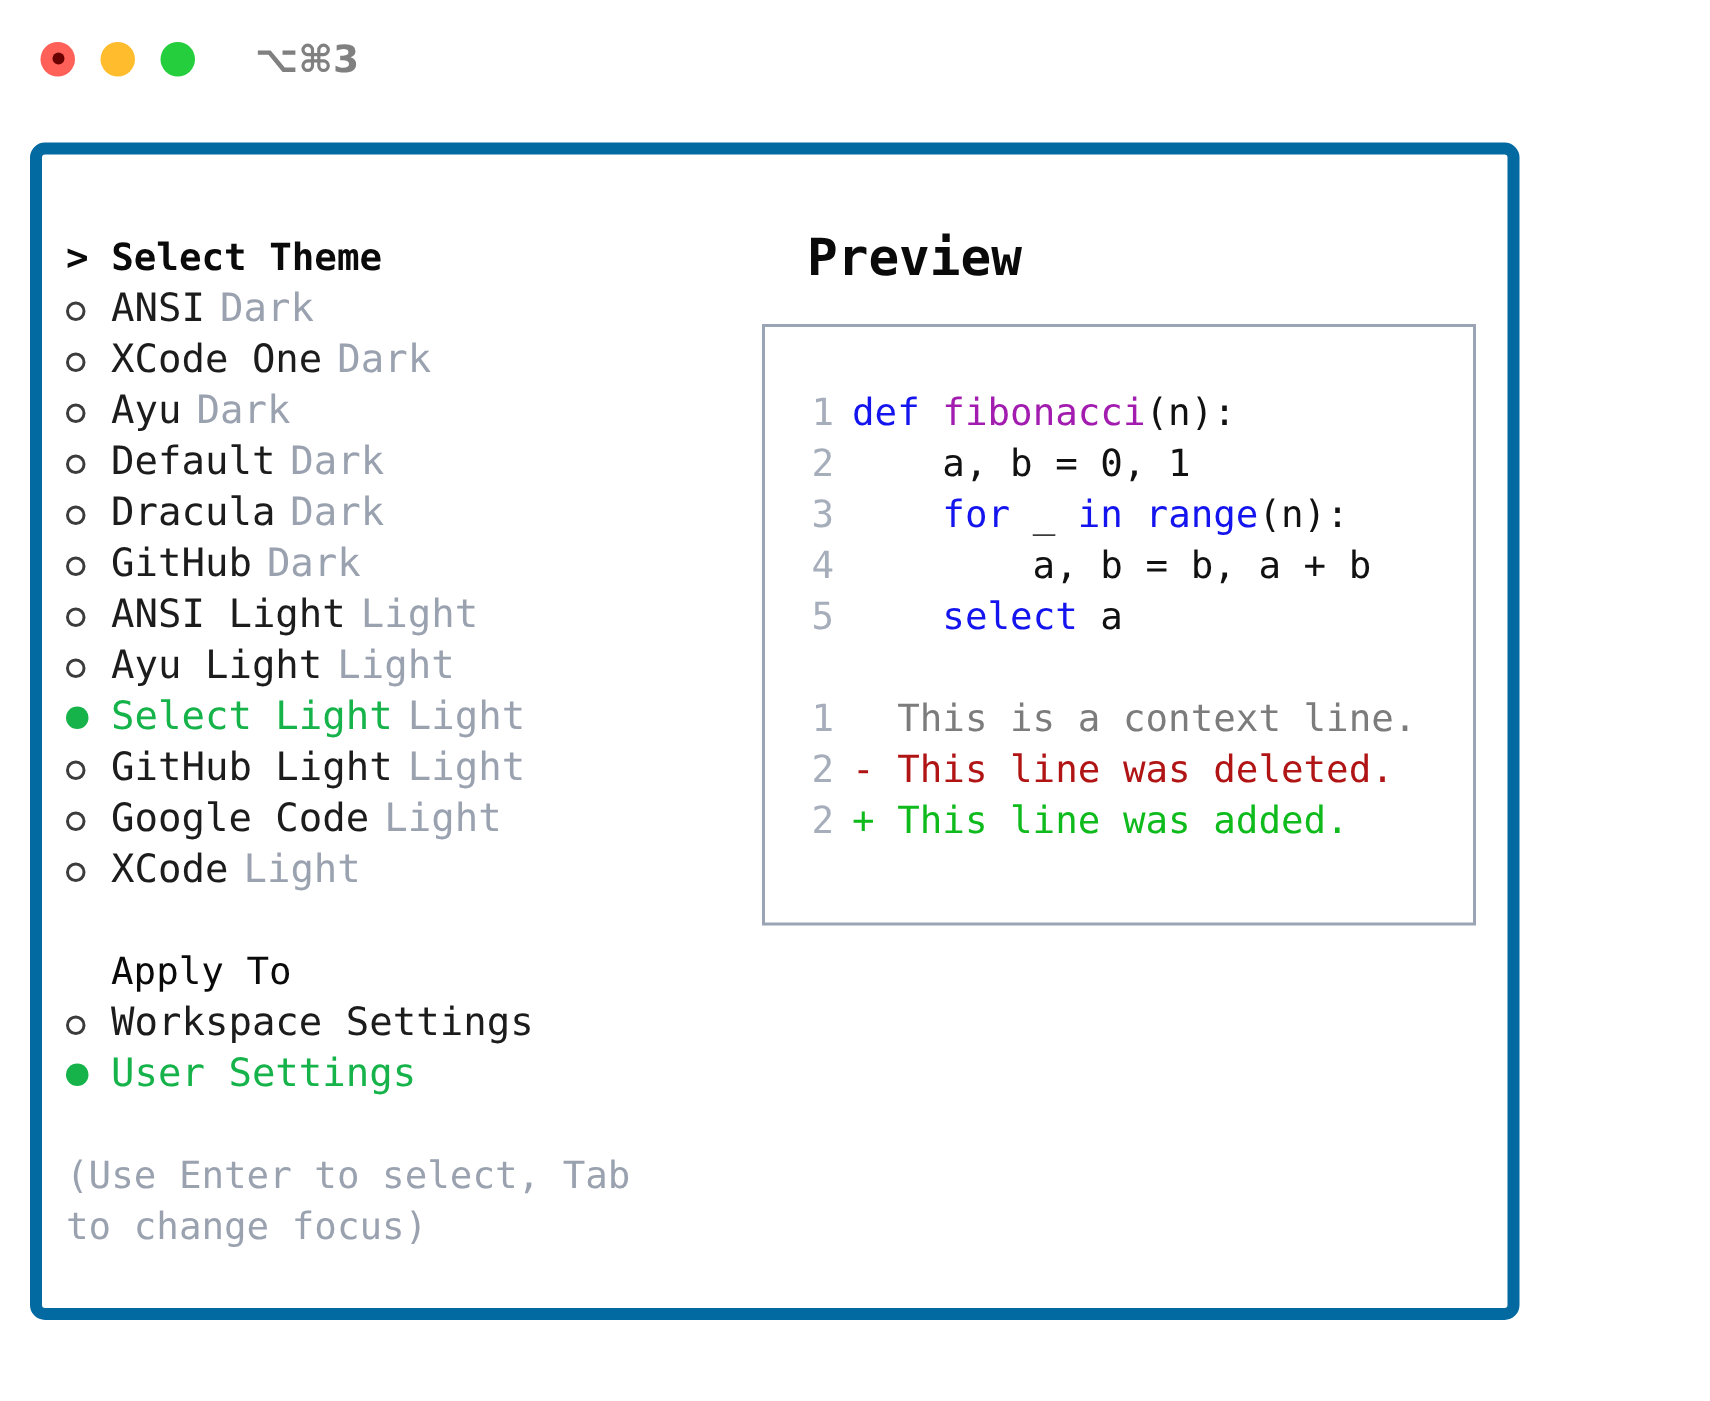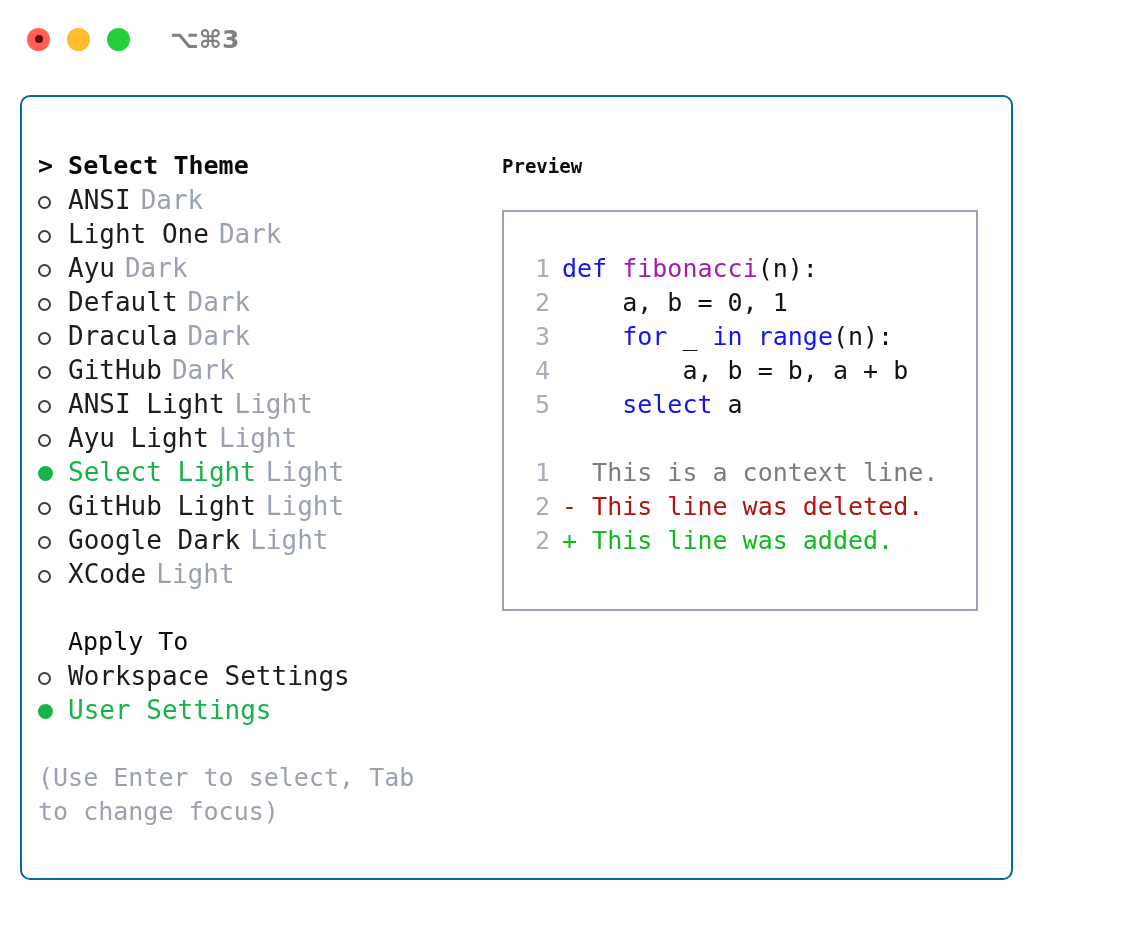--- a/index.html
+++ b/index.html
@@ -68,21 +68,21 @@
     font-family: "DejaVu Sans", "Liberation Sans", sans-serif;
   }
 
   
   #panel {
     position: absolute;
     left: 20px;
     top: 95px;
     width: 993px;
     height: 785px;
-    border: 2px solid #0369a1;
+    border: 8px solid #0369a1;
     border-radius: 10px;
     box-sizing: border-box;
     background: #ffffff;
   }
 
   
   #left-col {
     position: absolute;
     left: 16px;
     top: 52px;
@@ -151,24 +151,25 @@
   }
 
   
   #right-col {
     position: absolute;
     left: 480px;
     top: 52px;
     width: 490px;
   }
   #preview-title {
-    font-size: 19px;
+    font-size: 34px;
     font-weight: bold;
     color: #0a0a0a;
     line-height: 34px;
+    margin-left: 30px;
   }
   #preview-box {
     margin-top: 27px;
     width: 476px;
     height: 401px;
     border: 2px solid #9aa4b4;
     box-sizing: border-box;
     background: #ffffff;
     position: relative;
   }
@@ -217,30 +218,30 @@
     </div>
     <div id="shortcut">⌥⌘3</div>
   </div>
 
   <div id="panel">
 
     <div id="left-col">
       <div class="section-header">&gt; Select Theme</div>
       <div id="theme-list">
           <div class="opt-row"><span class="marker"><span class="dot-hollow"></span></span><span class="opt-label">ANSI</span><span class="opt-tag">Dark</span></div>
-          <div class="opt-row"><span class="marker"><span class="dot-hollow"></span></span><span class="opt-label">Light One</span><span class="opt-tag">Dark</span></div>
+          <div class="opt-row"><span class="marker"><span class="dot-hollow"></span></span><span class="opt-label">XCode One</span><span class="opt-tag">Dark</span></div>
           <div class="opt-row"><span class="marker"><span class="dot-hollow"></span></span><span class="opt-label">Ayu</span><span class="opt-tag">Dark</span></div>
           <div class="opt-row"><span class="marker"><span class="dot-hollow"></span></span><span class="opt-label">Default</span><span class="opt-tag">Dark</span></div>
           <div class="opt-row"><span class="marker"><span class="dot-hollow"></span></span><span class="opt-label">Dracula</span><span class="opt-tag">Dark</span></div>
           <div class="opt-row"><span class="marker"><span class="dot-hollow"></span></span><span class="opt-label">GitHub</span><span class="opt-tag">Dark</span></div>
           <div class="opt-row"><span class="marker"><span class="dot-hollow"></span></span><span class="opt-label">ANSI Light</span><span class="opt-tag">Light</span></div>
           <div class="opt-row"><span class="marker"><span class="dot-hollow"></span></span><span class="opt-label">Ayu Light</span><span class="opt-tag">Light</span></div>
           <div class="opt-row selected"><span class="marker"><span class="dot-filled"></span></span><span class="opt-label">Select Light</span><span class="opt-tag">Light</span></div>
           <div class="opt-row"><span class="marker"><span class="dot-hollow"></span></span><span class="opt-label">GitHub Light</span><span class="opt-tag">Light</span></div>
-          <div class="opt-row"><span class="marker"><span class="dot-hollow"></span></span><span class="opt-label">Google Dark</span><span class="opt-tag">Light</span></div>
+          <div class="opt-row"><span class="marker"><span class="dot-hollow"></span></span><span class="opt-label">Google Code</span><span class="opt-tag">Light</span></div>
           <div class="opt-row"><span class="marker"><span class="dot-hollow"></span></span><span class="opt-label">XCode</span><span class="opt-tag">Light</span></div>
         </div>
 
       <div id="apply-block">
         <div class="section-header plain">Apply To</div>
         <div id="apply-list">
             <div class="opt-row"><span class="marker"><span class="dot-hollow"></span></span><span class="opt-label">Workspace Settings</span></div>
             <div class="opt-row selected"><span class="marker"><span class="dot-filled"></span></span><span class="opt-label">User Settings</span></div>
           </div>
       </div>

